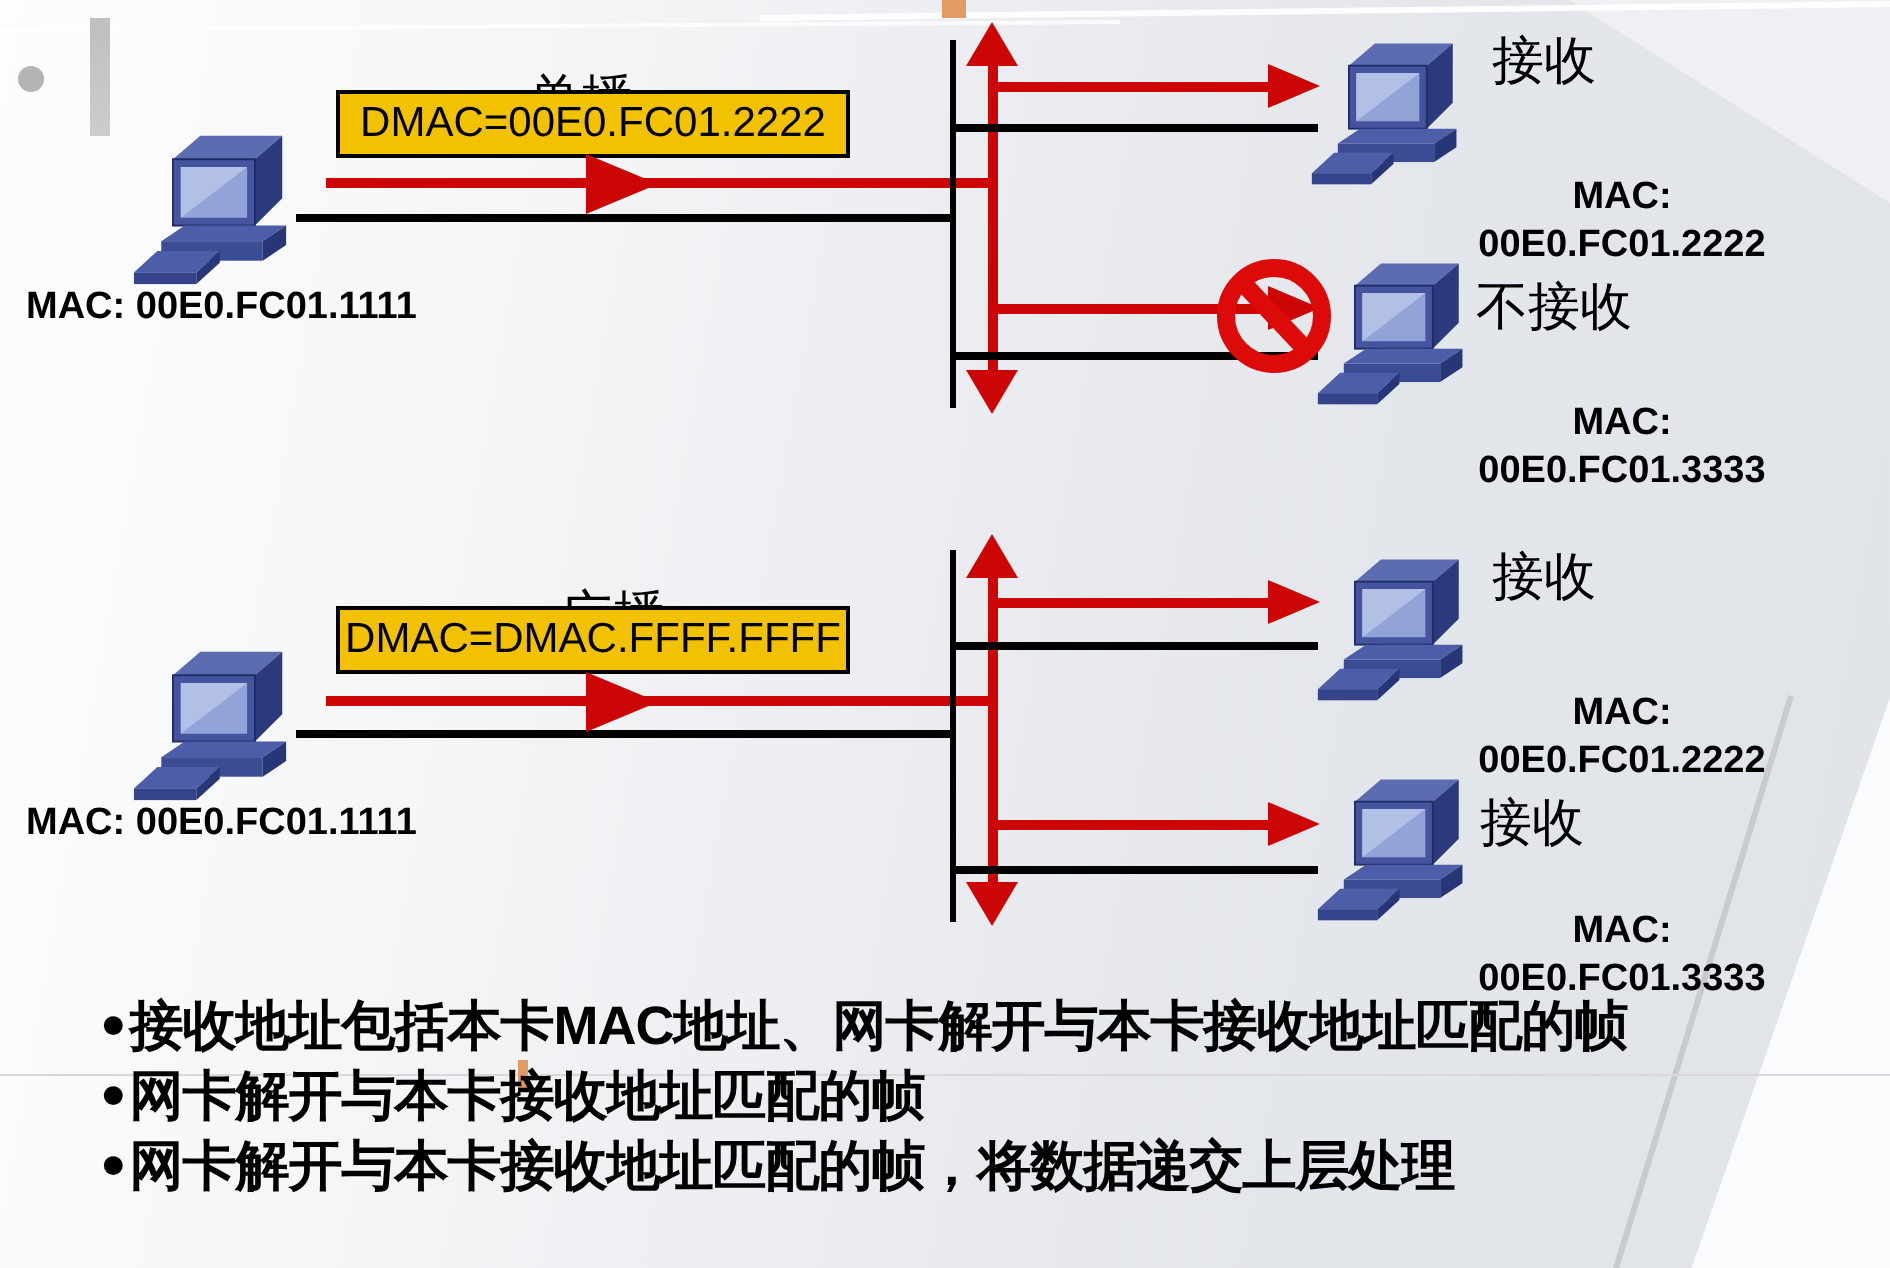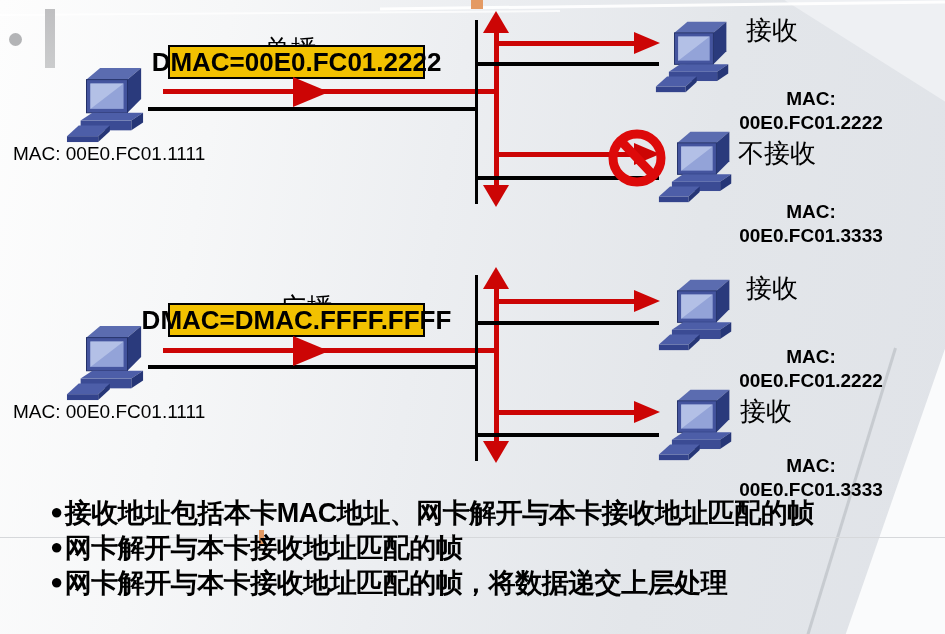--- a/index.html
+++ b/index.html
@@ -43,22 +43,22 @@
   .ah-up{position:absolute;width:0;height:0;
     border-left:13px solid transparent;border-right:13px solid transparent;
     border-bottom:22px solid var(--red);}
   .ah-down{position:absolute;width:0;height:0;
     border-left:13px solid transparent;border-right:13px solid transparent;
     border-top:22px solid var(--red);}
 
   .section-title{font-size:26px;color:#000;letter-spacing:1px;margin-top:24px;}
   .dmac-box{width:257px;height:34px;background:var(--gold);border:2px solid #000;
     display:flex;align-items:center;justify-content:center;
-    font-weight:bold;font-size:26px;color:#000;letter-spacing:0;}
-  .mac-label{font-weight:normal;font-size:19px;color:#000;white-space:nowrap;}
+    font-weight:normal;font-size:21px;color:#000;letter-spacing:0;}
+  .mac-label{font-weight:bold;font-size:19px;color:#000;white-space:nowrap;}
   .status-label{font-size:26px;color:#000;white-space:nowrap;}
   .mac-block{width:210px;text-align:center;font-weight:bold;font-size:19px;
     line-height:24px;color:#000;}
   .pc{position:absolute;width:92px;height:80px;}
   .pc.small{width:86px;height:76px;}
   .no-sign{position:absolute;width:62px;height:62px;}
 
   
   .bullets{left:50px;top:495px;width:880px;}
   .bullet-row{display:flex;align-items:flex-start;height:35px;

